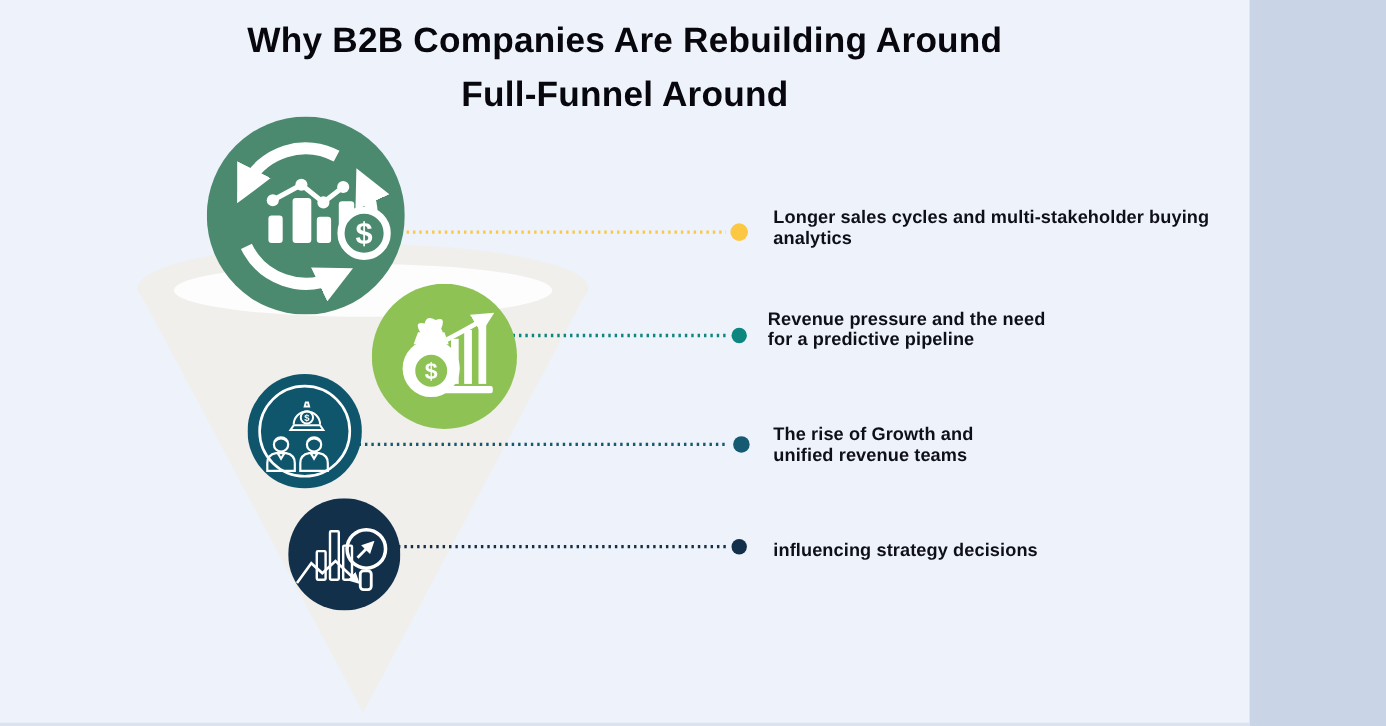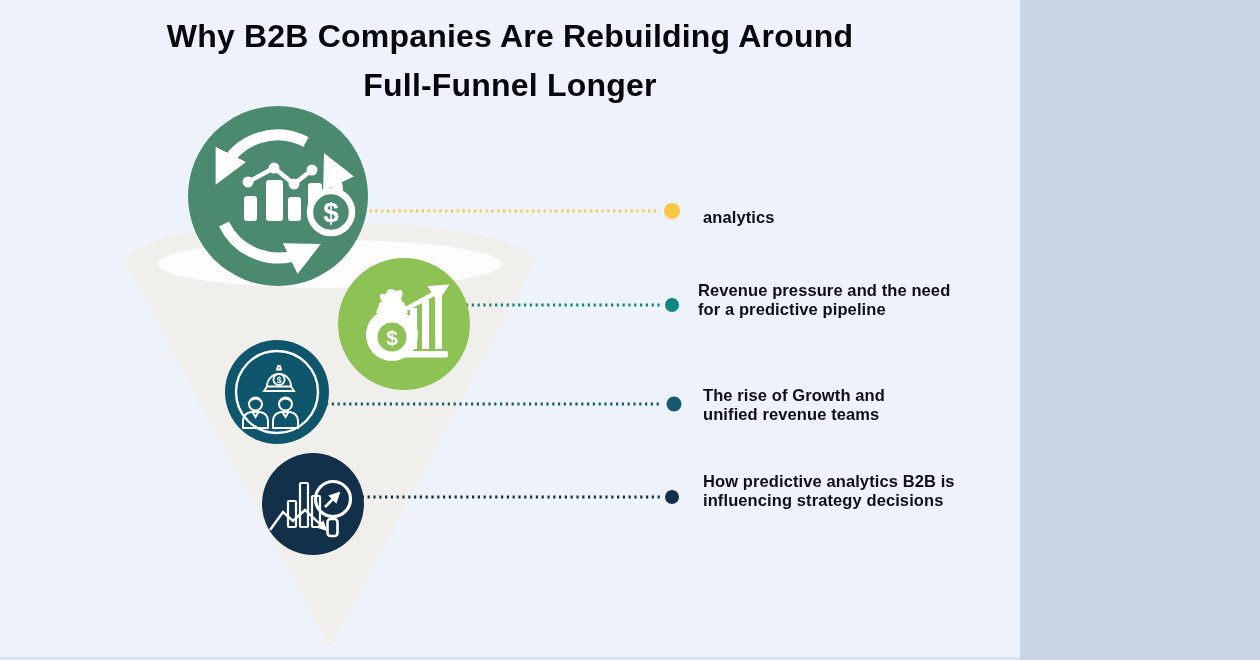--- a/index.html
+++ b/index.html
@@ -1,17 +1,17 @@
 <!DOCTYPE html>
 <html><head>
 <meta charset="utf-8">
 <style>
   html,body{margin:0;padding:0;background:#c9d4e6;}
   .canvas{
-    position:relative;width:1020px;height:660px;overflow:hidden;
+    position:relative;width:1136px;height:660px;overflow:hidden;
     background:#edf2fb;
     font-family:"Liberation Sans", sans-serif;
   }
   .title{
     position:absolute;top:12px;left:0;right:0;margin:0;
     text-align:center;font-size:32px;line-height:49px;font-weight:bold;
     color:#07070d;letter-spacing:.2px;
   }
   .layer{position:absolute;left:0;top:0;}
   .bubble{position:absolute;}
@@ -36,21 +36,21 @@
         <path d="M0,0 L10,5 L0,10 Z" fill="#ffffff"></path>
       </marker>
       <marker id="ah-line" viewBox="0 0 10 10" refX="4.5" refY="5" markerWidth="4.4" markerHeight="4.4" orient="auto">
         <path d="M0,0 L10,5 L0,10 Z" fill="#ffffff"></path>
       </marker>
     </defs>
   </svg>
 
   <h1 class="title">
     <span>Why B2B Companies Are Rebuilding Around</span><br>
-    <span>Full-Funnel Longer</span>
+    <span>Full-Funnel Around</span>
   </h1>
 
   <svg class="layer" width="1260" height="660">
     <ellipse cx="330" cy="262" rx="205" ry="40" fill="#f0efec"></ellipse>
     <path d="M125,262 L535,262 L330,648 Z" fill="#f0efec"></path>
     <ellipse cx="330" cy="264" rx="172" ry="24" fill="#fdfdfd"></ellipse>
   </svg>
 
   <svg class="layer" width="1260" height="660">
     <line x1="358" y1="211" x2="660" y2="211" stroke-width="3" stroke-dasharray="2.2 3.6" stroke="#fcc843"></line>
@@ -150,30 +150,30 @@
       <path d="M8,77 L21,59 L31,68 L43,57 L61,74" fill="none" stroke="#ffffff" stroke-width="2.4" marker-end="url(#ah-line)"></path>
       <g fill="none" stroke="#ffffff">
         <circle cx="71" cy="46" r="17.5" stroke-width="3.2"></circle>
         <rect x="65.5" y="66" width="10" height="17" rx="3" stroke-width="2.6"></rect>
         <path d="M63,54 L74,43" stroke-width="2.6" marker-end="url(#ah-line)"></path>
       </g>
     </svg>
   </div>
 
   <div class="label" style="left:703px;top:189px">
-    <br>
+    <span>Longer sales cycles and multi-stakeholder buying</span><br>
     <span>analytics</span>
   </div>
   <div class="label" style="left:698px;top:281px">
     <span>Revenue pressure and the need</span><br>
     <span>for a predictive pipeline</span>
   </div>
   <div class="label" style="left:703px;top:386px">
     <span>The rise of Growth and</span><br>
     <span>unified revenue teams</span>
   </div>
   <div class="label" style="left:703px;top:472px">
-    <span>How predictive analytics B2B is</span><br>
+    <br>
     <span>influencing strategy decisions</span>
   </div>
 
   <div class="bottom-edge"></div>
 </div>
 
 </body></html>

